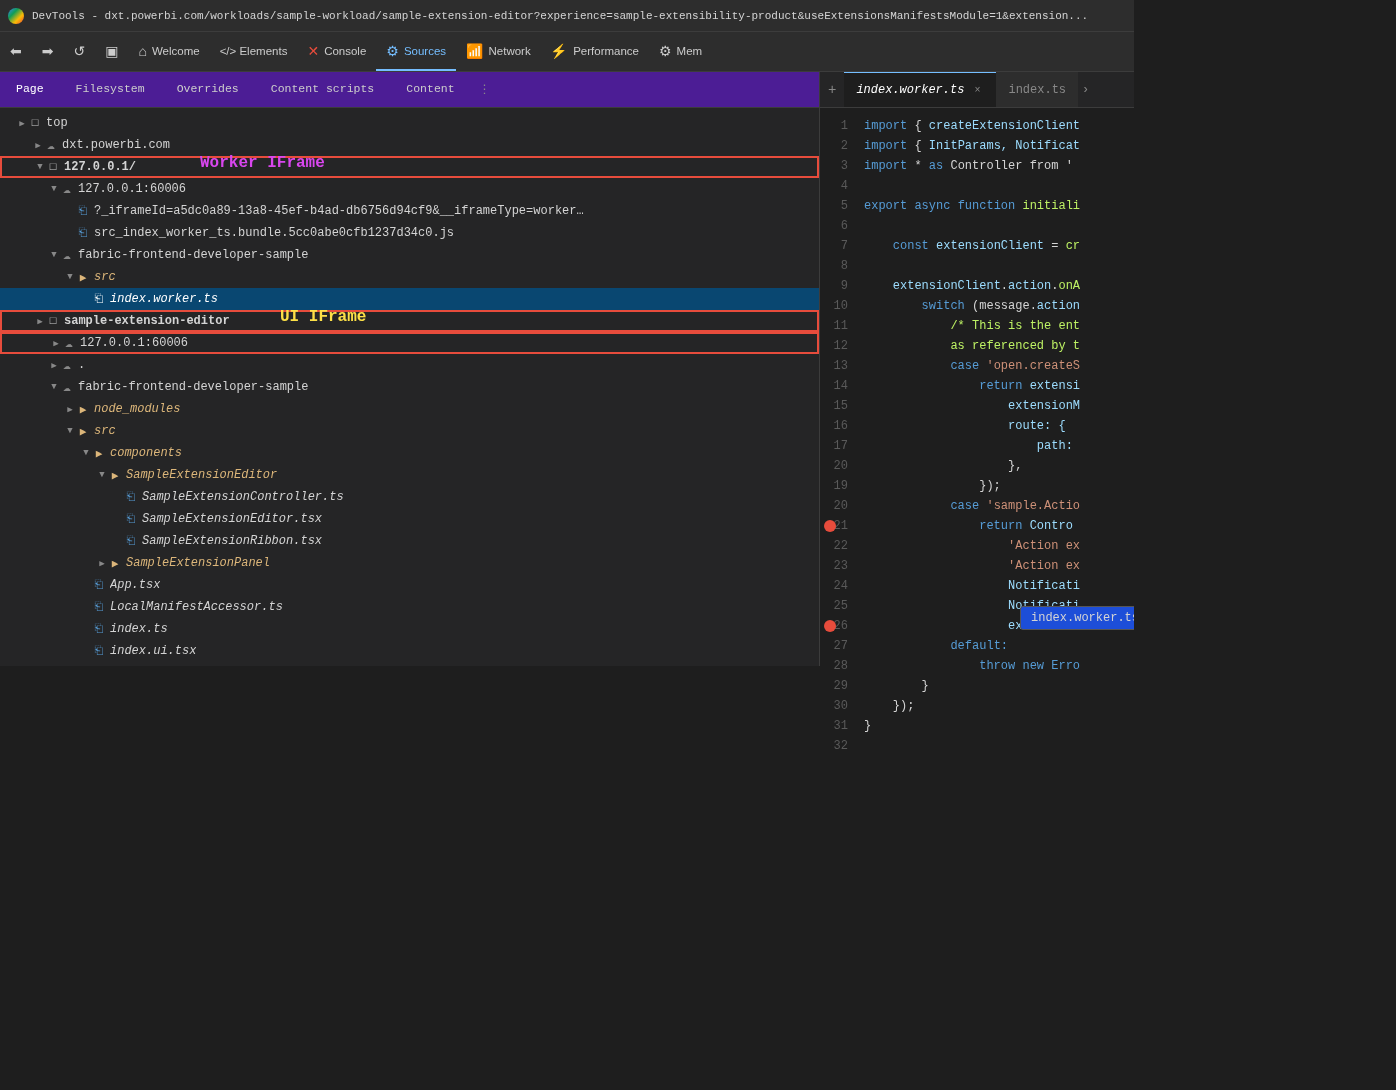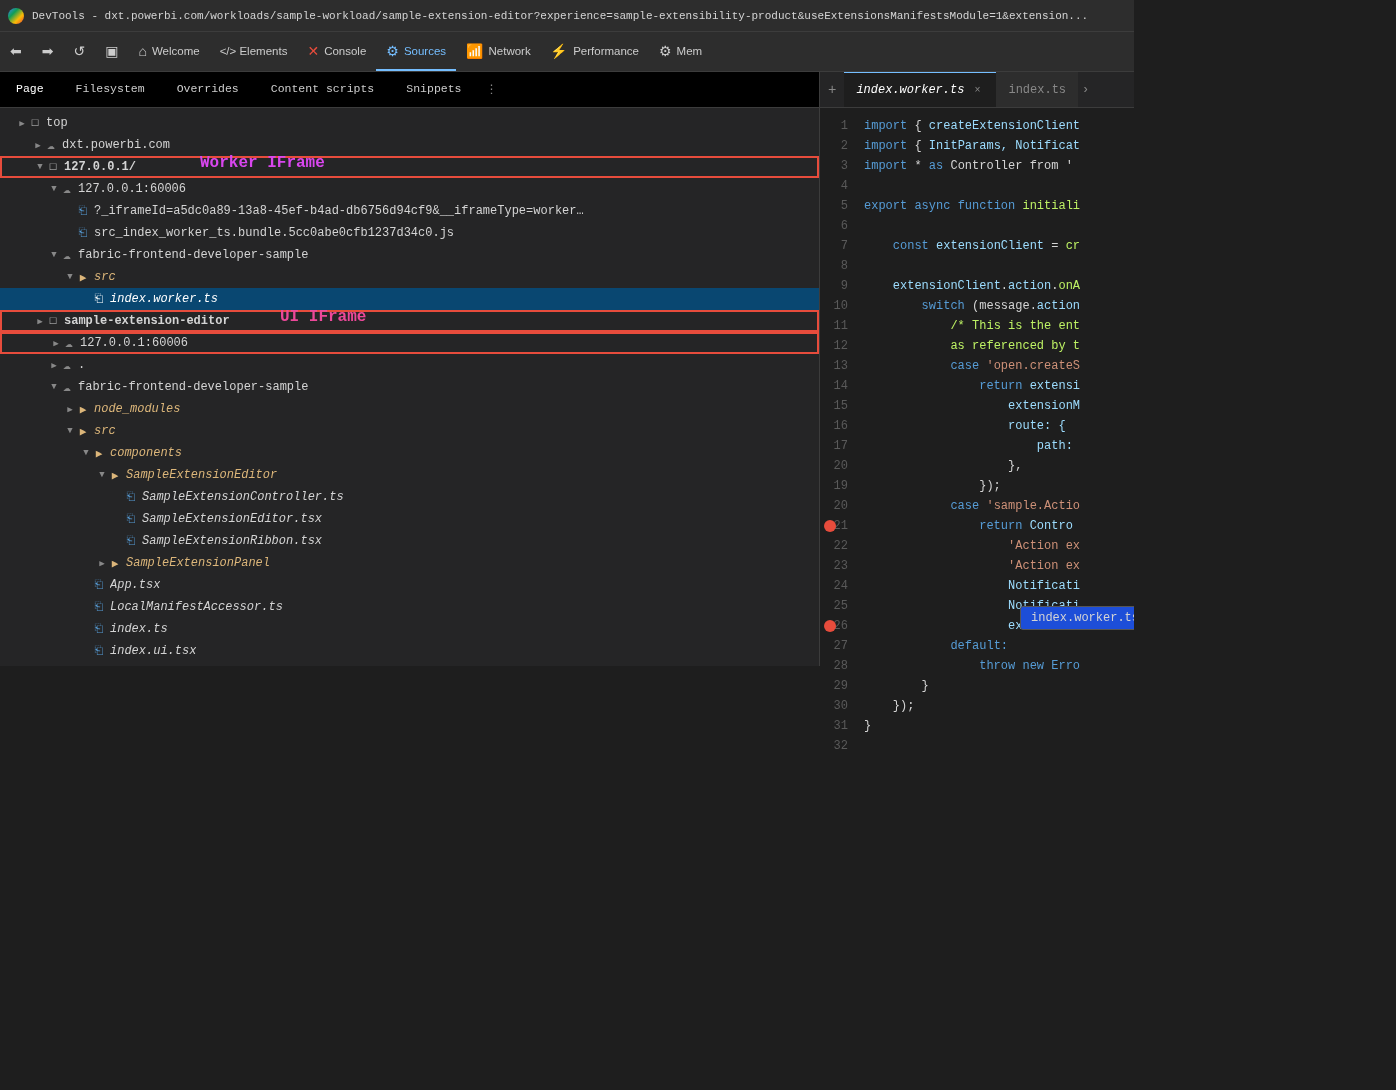--- a/index.html
+++ b/index.html
@@ -83,21 +83,21 @@
     .left-panel {
       width: 820px;
       display: flex;
       flex-direction: column;
       border-right: 1px solid #3c3c3c;
       flex-shrink: 0;
     }
 
     
     .sources-tabs {
-      background: #000000;
+      background: #4c1d95;
       height: 36px;
       display: flex;
       align-items: stretch;
       border-bottom: 1px solid #3c3c3c;
       flex-shrink: 0;
     }
     .sources-tab {
       display: flex;
       align-items: center;
       padding: 0 16px;
@@ -377,21 +377,21 @@
           <div class="sources-tab">
             <span>Filesystem</span>
           </div>
           <div class="sources-tab">
             <span>Overrides</span>
           </div>
           <div class="sources-tab">
             <span>Content scripts</span>
           </div>
           <div class="sources-tab">
-            <span>Snippets</span>
+            <span>Content</span>
           </div>
           <div class="sources-tab-dots">⋮</div>
         </div>
 
         <div style="position:relative; flex:1; display:flex; flex-direction:column;">
           <div class="file-tree" id="file-tree" style="height:100%; overflow-y:auto;">
 
             <div class="tree-item indent-1">
               <span class="arrow closed"></span>
               <span class="file-icon" style="color:#ccc;">□</span>
@@ -452,21 +452,21 @@
               <span class="item-label italic">index.worker.ts</span>
             </div>
 
             <div style="position:relative;">
               <div class="tree-item indent-2" style="border:2px solid #e74c3c;">
                 <span class="arrow closed"></span>
                 <span class="file-icon" style="color:#ccc;">□</span>
                 <span class="item-label" style="font-weight:600;">sample-extension-editor</span>
               </div>
 
-              <span style="position:absolute; left:280px; top:-2px; font-size:16px; font-weight:bold; color:#ec4899; white-space:nowrap; pointer-events:none;">
+              <span style="position:absolute; left:280px; top:-2px; font-size:16px; font-weight:bold; color:#fde047; white-space:nowrap; pointer-events:none;">
                 UI IFrame
               </span>
             </div>
 
             <div class="tree-item indent-3" style="border:2px solid #e74c3c;">
               <span class="arrow closed"></span>
               <span class="file-icon" style="color:#888; font-size:13px;">☁</span>
               <span class="item-label">127.0.0.1:60006</span>
             </div>
 

